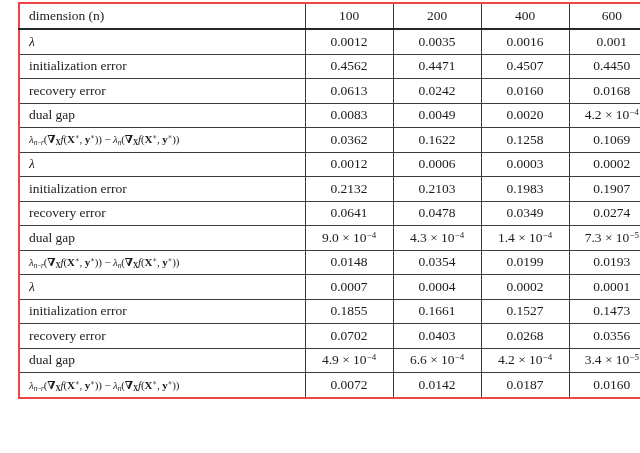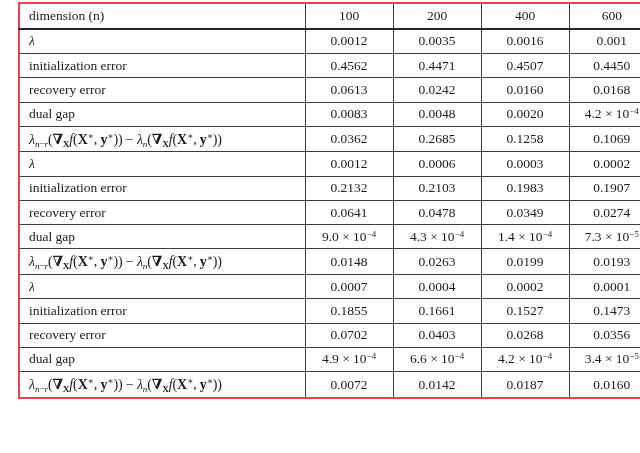--- a/index.html
+++ b/index.html
@@ -24,21 +24,21 @@
     padding:0 4px;
   }
   td.lbl{text-align:left;padding-left:9px;}
   td.val{text-align:center;}
   tr.hdr td{border-bottom:2px solid #262626;}
   tr.secrow td{
     border-top:2px solid #262626;
     border-bottom:2px solid #262626;
     text-align:center;
   }
-  td.small{font-size:14px;letter-spacing:-0.15px;}
+  td.small{font-size:11px;letter-spacing:-0.15px;}
   sub{font-size:0.66em;vertical-align:-0.3em;line-height:0;}
   sup{font-size:0.66em;vertical-align:0.5em;line-height:0;}
   .ss{
     display:inline-block;vertical-align:-0.42em;
     line-height:0.8;text-align:left;
   }
   .ss span{display:block;font-size:0.66em;}
   i{font-style:italic;}
   b{font-weight:bold;}
 </style>
@@ -79,28 +79,28 @@
   <tr>
     <td class="lbl">recovery error</td>
     <td class="val">0.0613</td>
     <td class="val">0.0242</td>
     <td class="val">0.0160</td>
     <td class="val">0.0168</td>
   </tr>
   <tr>
     <td class="lbl">dual gap</td>
     <td class="val">0.0083</td>
-    <td class="val">0.0048</td>
+    <td class="val">0.0049</td>
     <td class="val">0.0020</td>
     <td class="val">4.2 × 10<sup>−4</sup></td>
   </tr>
   <tr>
     <td class="lbl small"><i>λ</i><sub><i>n</i>−<i>r</i></sub>(<b>∇</b><sub><b>X</b></sub><i>f</i>(<b>X</b><sup>∗</sup>, <b>y</b><sup>∗</sup>)) − <i>λ</i><sub><i>n</i></sub>(<b>∇</b><sub><b>X</b></sub><i>f</i>(<b>X</b><sup>∗</sup>, <b>y</b><sup>∗</sup>))</td>
     <td class="val">0.0362</td>
-    <td class="val">0.2685</td>
+    <td class="val">0.1622</td>
     <td class="val">0.1258</td>
     <td class="val">0.1069</td>
   </tr>
 
   <tr>
     <td class="lbl"><i>λ</i></td>
     <td class="val">0.0012</td>
     <td class="val">0.0006</td>
     <td class="val">0.0003</td>
     <td class="val">0.0002</td>
@@ -122,21 +122,21 @@
   <tr>
     <td class="lbl">dual gap</td>
     <td class="val">9.0 × 10<sup>−4</sup></td>
     <td class="val">4.3 × 10<sup>−4</sup></td>
     <td class="val">1.4 × 10<sup>−4</sup></td>
     <td class="val">7.3 × 10<sup>−5</sup></td>
   </tr>
   <tr>
     <td class="lbl small"><i>λ</i><sub><i>n</i>−<i>r</i></sub>(<b>∇</b><sub><b>X</b></sub><i>f</i>(<b>X</b><sup>∗</sup>, <b>y</b><sup>∗</sup>)) − <i>λ</i><sub><i>n</i></sub>(<b>∇</b><sub><b>X</b></sub><i>f</i>(<b>X</b><sup>∗</sup>, <b>y</b><sup>∗</sup>))</td>
     <td class="val">0.0148</td>
-    <td class="val">0.0263</td>
+    <td class="val">0.0354</td>
     <td class="val">0.0199</td>
     <td class="val">0.0193</td>
   </tr>
 
   <tr>
     <td class="lbl"><i>λ</i></td>
     <td class="val">0.0007</td>
     <td class="val">0.0004</td>
     <td class="val">0.0002</td>
     <td class="val">0.0001</td>

